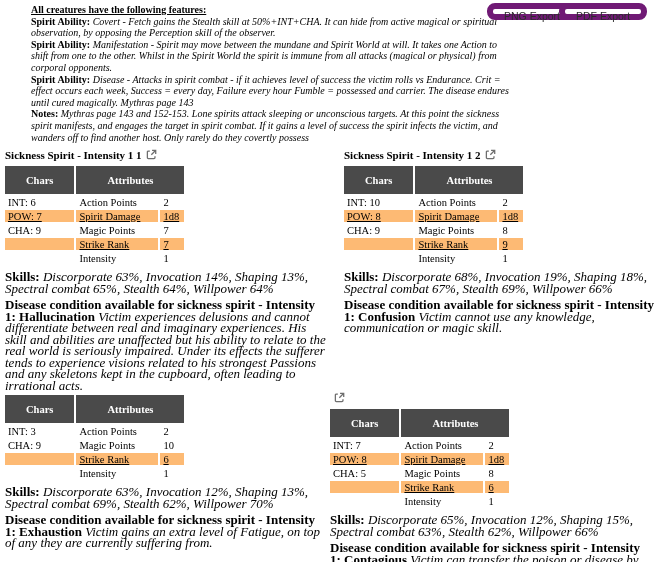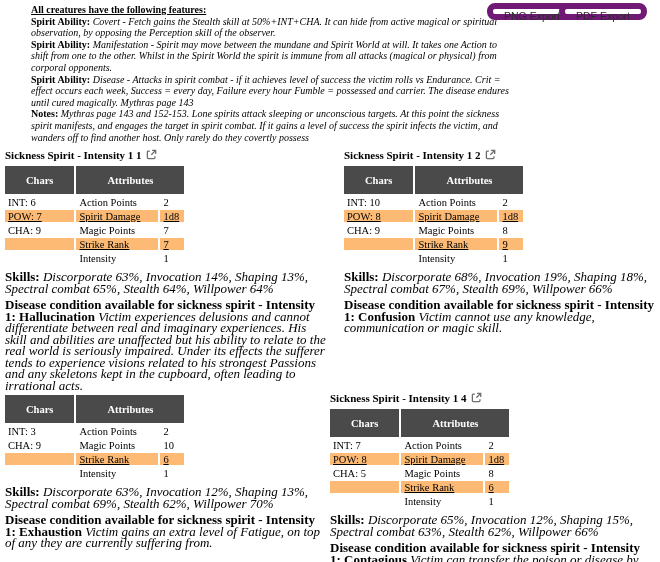--- a/index.html
+++ b/index.html
@@ -169,21 +169,21 @@
           <td class="c-attr">Intensity</td>
           <td class="c-val">1</td>
         </tr>
   </tbody>
     </table>
   <div class="skills-p"><span class="lbl-bold">Skills:</span> <span class="txt-ital">Discorporate 63%, Invocation 12%, Shaping 13%, Spectral combat 69%, Stealth 62%, Willpower 70%</span></div>
   <div class="disease-p"><span class="lbl-bold">Disease condition available for sickness spirit - Intensity 1:</span> <span class="name-bi">Exhaustion</span> <span class="txt-ital">Victim gains an extra level of Fatigue, on top of any they are currently suffering from.</span></div>
 </div>
 
 <div id="block-3" class="block">
-  <div class="block-title"><span>Sickness Spirit - Intensity 1 4</span><span class="ext-icon"><svg width="11" height="11" viewBox="0 0 12 12">
+  <div class="block-title"><span class="ext-icon"><svg width="11" height="11" viewBox="0 0 12 12">
           <path d="M4.2 2.2 H2.6 A1.1 1.1 0 0 0 1.5 3.3 V9.4 A1.1 1.1 0 0 0 2.6 10.5 H8.7 A1.1 1.1 0 0 0 9.8 9.4 V7.8" fill="none" stroke="#6e6e6e" stroke-width="1.4"></path>
           <path d="M6.6 1.4 H10.6 V5.4 M10.4 1.6 L5.8 6.2" fill="none" stroke="#6e6e6e" stroke-width="1.4"></path>
         </svg></span></div>
   <table class="stats">
     <tbody>
         <tr>
           <th>Chars</th>
           <th colspan="2">Attributes</th>
         </tr>
     <tr>

